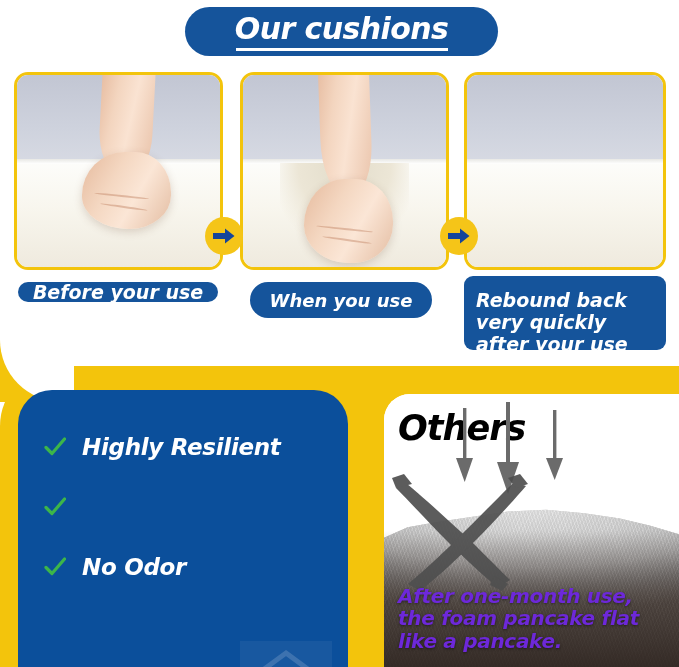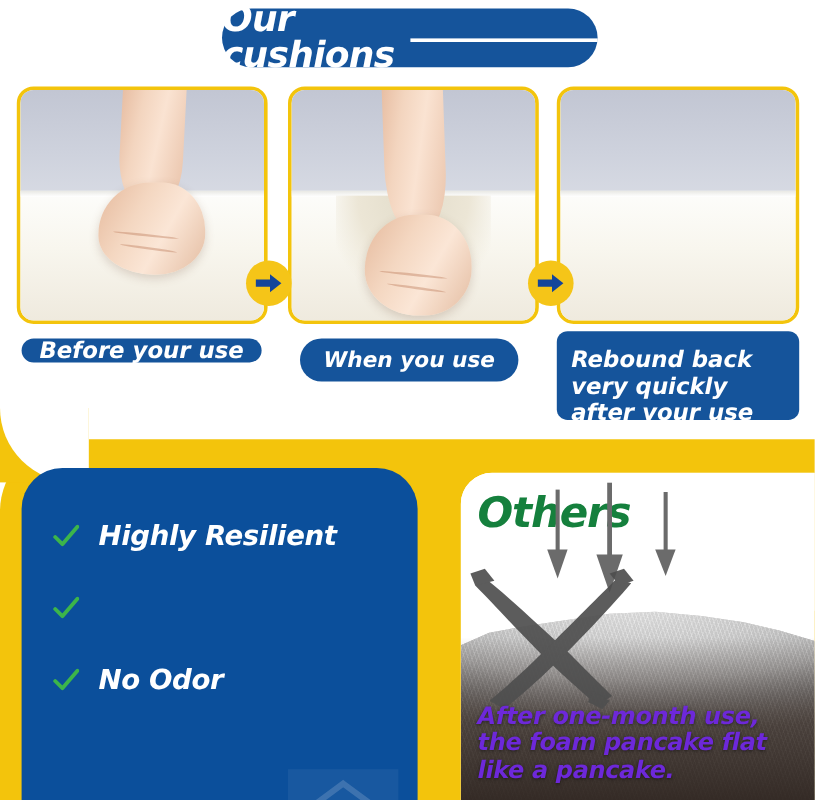--- a/index.html
+++ b/index.html
@@ -16,21 +16,21 @@
   .page { position: relative; width: 679px; height: 667px; background: #fff; }
 
   
   .title-pill {
     position: absolute;
     left: 185px; top: 7px;
     width: 313px; height: 49px;
     background: #15549B;
     border-radius: 26px;
     display: flex;
-    flex-direction: row;
+    flex-direction: column;
     align-items: center;
     justify-content: center;
   }
   .title-text {
     color: #ffffff;
     font-size: 30px;
     font-weight: bold;
     font-style: italic;
     letter-spacing: -0.6px;
     line-height: 1;
@@ -221,21 +221,21 @@
     opacity: 0.85;
   }
   .foam-dark-bottom {
     position: absolute; left: 0; right: 0; bottom: 0; height: 50%;
     background: linear-gradient(180deg, rgba(60,48,42,0) 0%, rgba(60,48,42,0.55) 45%, rgba(48,38,33,0.92) 100%);
   }
 
   .others-title {
     position: absolute;
     left: 14px; top: 14px;
-    color: #15803d;
+    color: #000000;
     font-size: 35px;
     font-weight: bold;
     font-style: italic;
     letter-spacing: -1px;
     z-index: 4;
   }
 
   .down-arrows { position: absolute; left: 56px; top: 8px; z-index: 4; }
 
   .brush-x { position: absolute; left: 6px; top: 78px; z-index: 4; }

